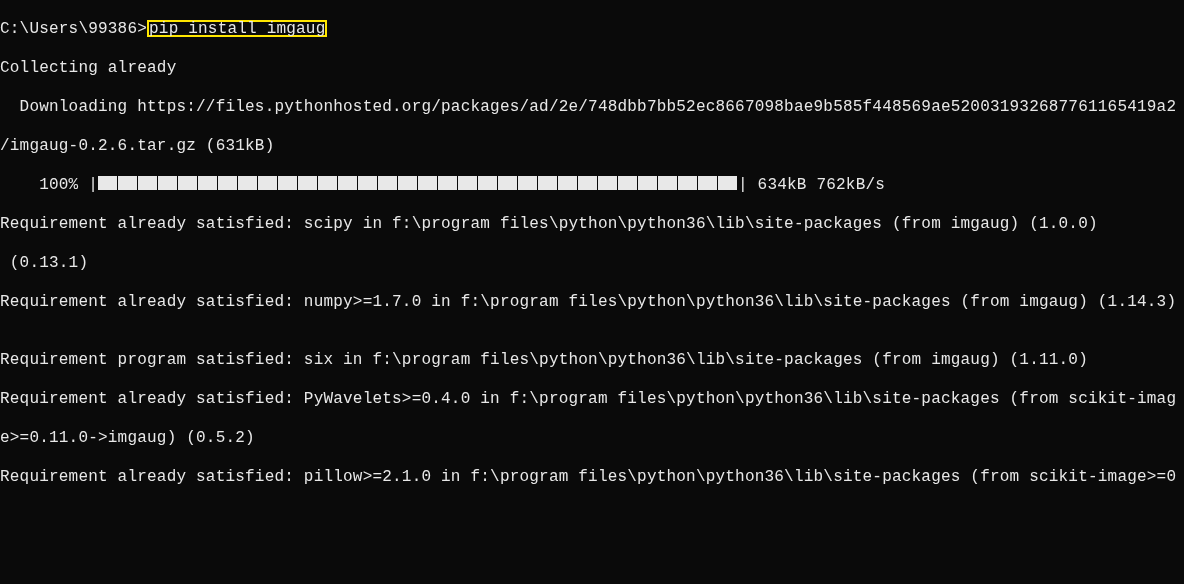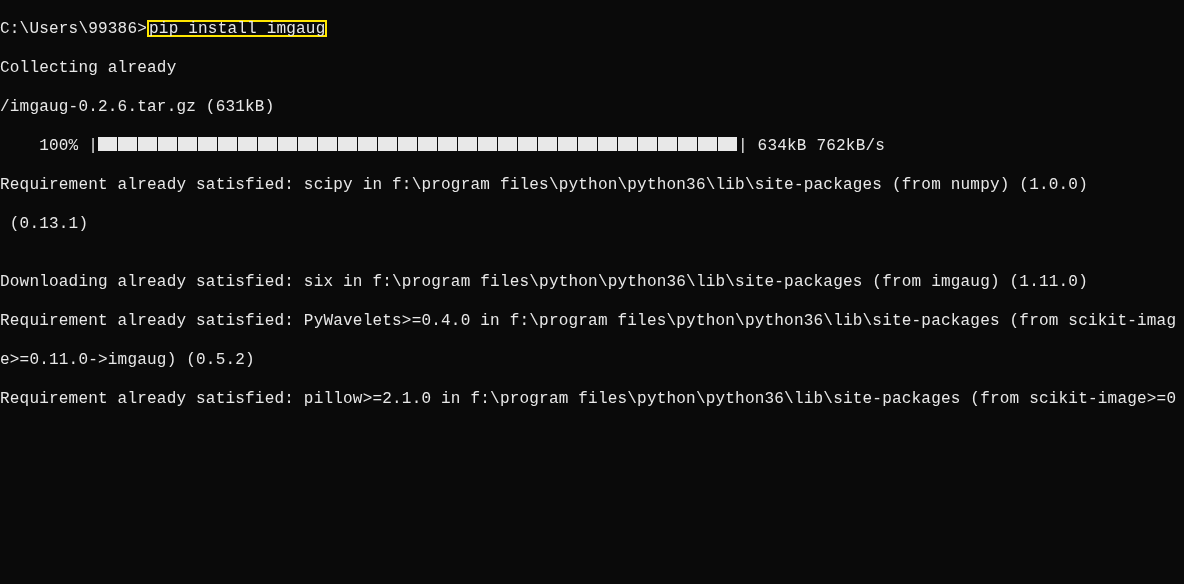--- a/index.html
+++ b/index.html
@@ -39,26 +39,28 @@
     margin-right: 1px;
     vertical-align: -1px;
   }
 </style>
 </head>
 <body>
 
 <div class="terminal">
 <span class="line"><span>C:\Users\99386&gt;</span><span class="highlight-cmd">pip install imgaug</span></span>
 <span class="line">Collecting already</span>
+<span class="line">  Downloading https://files.pythonhosted.org/packages/ad/2e/748dbb7bb52ec8667098bae9b585f448569ae520031932687761165419a2</span>
 <span class="line">/imgaug-0.2.6.tar.gz (631kB)</span>
 <span class="line"><span>    100% |</span><span id="pbar"><span class="pbar-cell"></span><span class="pbar-cell"></span><span class="pbar-cell"></span><span class="pbar-cell"></span><span class="pbar-cell"></span><span class="pbar-cell"></span><span class="pbar-cell"></span><span class="pbar-cell"></span><span class="pbar-cell"></span><span class="pbar-cell"></span><span class="pbar-cell"></span><span class="pbar-cell"></span><span class="pbar-cell"></span><span class="pbar-cell"></span><span class="pbar-cell"></span><span class="pbar-cell"></span><span class="pbar-cell"></span><span class="pbar-cell"></span><span class="pbar-cell"></span><span class="pbar-cell"></span><span class="pbar-cell"></span><span class="pbar-cell"></span><span class="pbar-cell"></span><span class="pbar-cell"></span><span class="pbar-cell"></span><span class="pbar-cell"></span><span class="pbar-cell"></span><span class="pbar-cell"></span><span class="pbar-cell"></span><span class="pbar-cell"></span><span class="pbar-cell"></span><span class="pbar-cell"></span></span><span>| 634kB 762kB/s</span></span>
-<span class="line">Requirement already satisfied: scipy in f:\program files\python\python36\lib\site-packages (from numpy) (1.0.0)</span>
+<span class="line">Requirement already satisfied: scipy in f:\program files\python\python36\lib\site-packages (from imgaug) (1.0.0)</span>
 <span class="line"> (0.13.1)</span>
+<span class="line">Requirement already satisfied: numpy&gt;=1.7.0 in f:\program files\python\python36\lib\site-packages (from imgaug) (1.14.3)</span>
 <span class="line"></span>
-<span class="line">Downloading already satisfied: six in f:\program files\python\python36\lib\site-packages (from imgaug) (1.11.0)</span>
+<span class="line">Requirement program satisfied: six in f:\program files\python\python36\lib\site-packages (from imgaug) (1.11.0)</span>
 <span class="line">Requirement already satisfied: PyWavelets&gt;=0.4.0 in f:\program files\python\python36\lib\site-packages (from scikit-imag</span>
 <span class="line">e&gt;=0.11.0-&gt;imgaug) (0.5.2)</span>
 <span class="line">Requirement already satisfied: pillow&gt;=2.1.0 in f:\program files\python\python36\lib\site-packages (from scikit-image&gt;=0</span>
 
 
 
 
 
 
 

